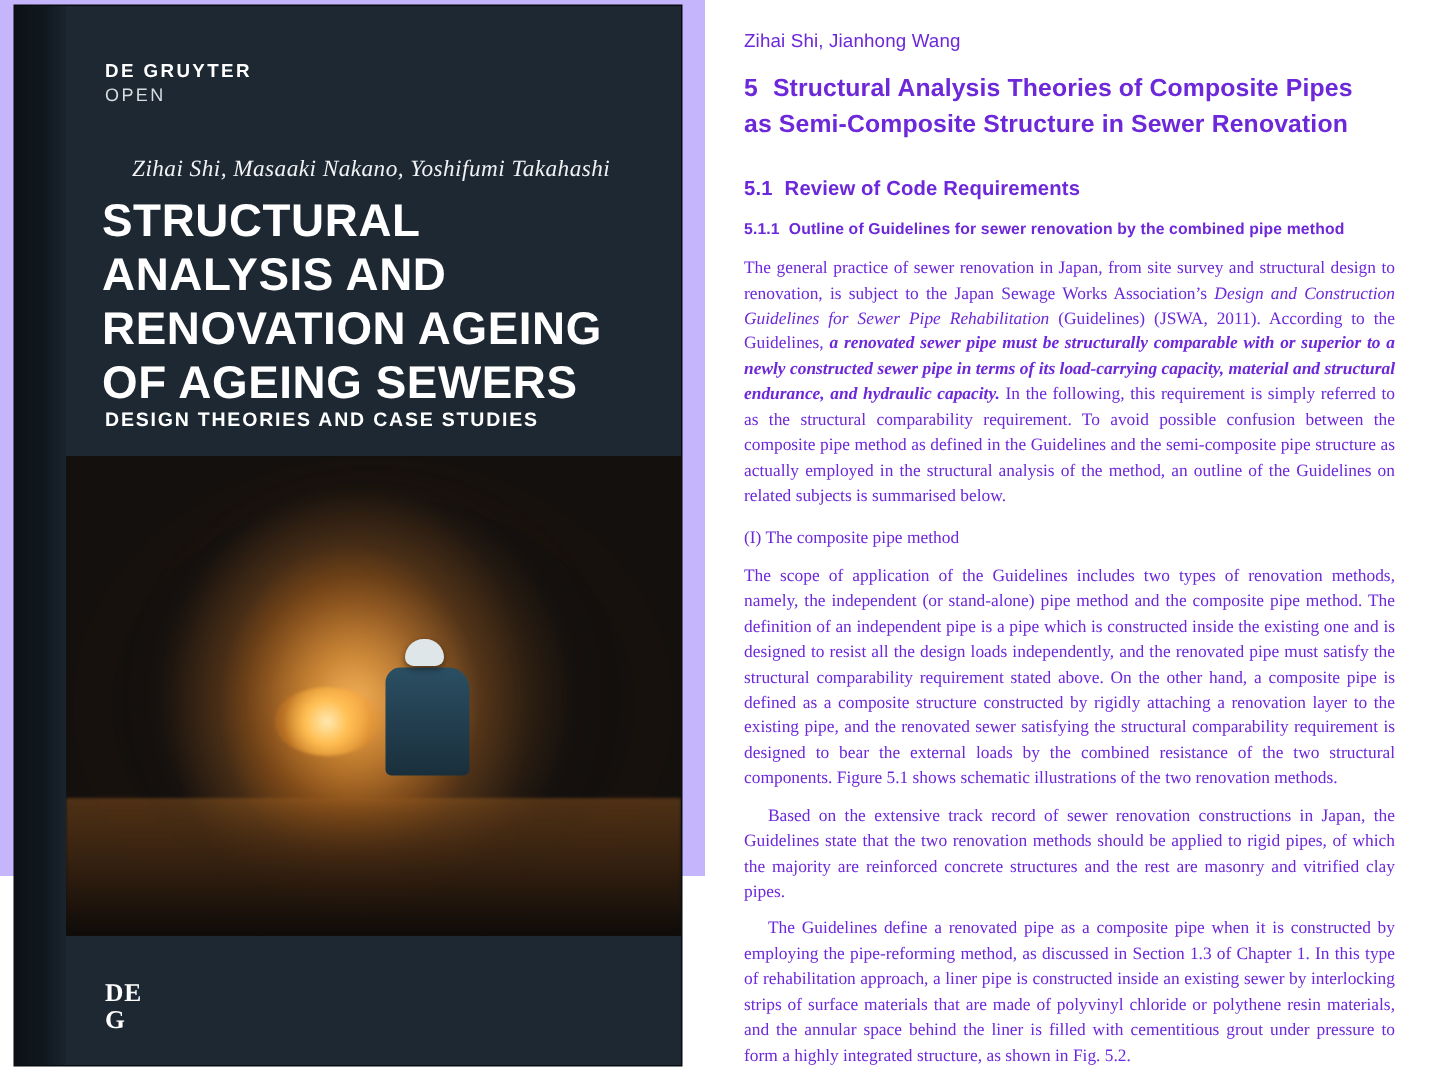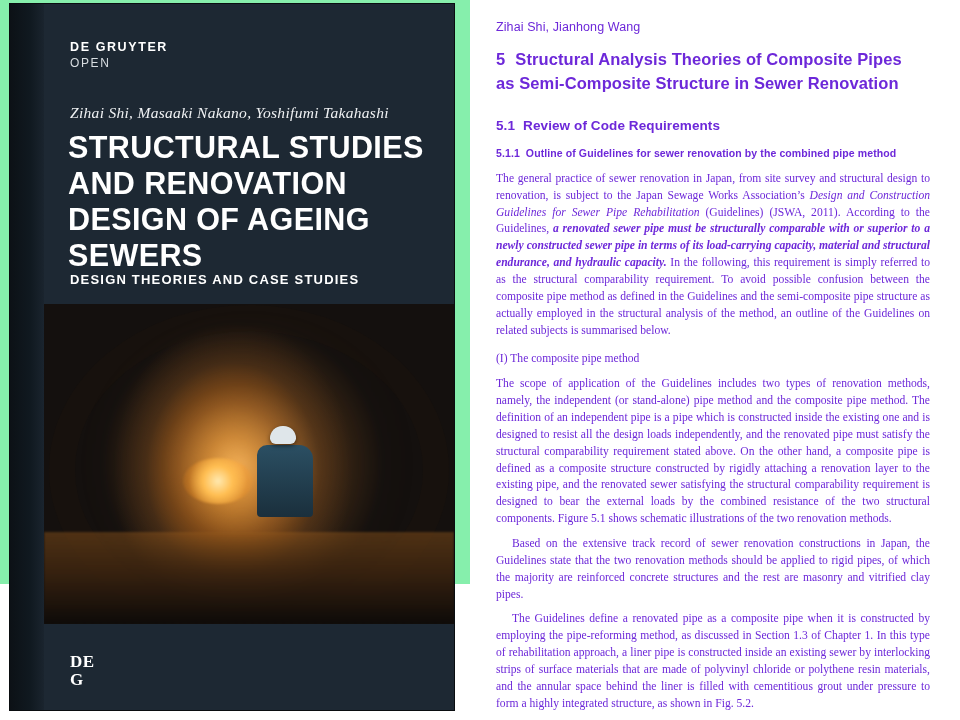--- a/index.html
+++ b/index.html
@@ -19,21 +19,21 @@
     height: 720px;
     display: flex;
     background: #ffffff;
   }
 
   
   .cover-wrap {
     position: relative;
     width: 470px;
     height: 584px;
-    background: #86efac;
+    background: #c4b5fd;
   }
   .cover {
     position: absolute;
     left: 10px;
     top: 4px;
     width: 444px;
     height: 706px;
     background: #1d2833;
     overflow: hidden;
     box-shadow: 0 0 0 1px #0a0d10;
@@ -63,21 +63,21 @@
   }
   .publisher .pub-sub {
     font-size: 12px;
     font-weight: normal;
     display: block;
     color: #d8dde1;
     margin-top: 2px;
   }
   .authors {
     position: absolute;
-    left: 26px;
+    left: 44px;
     top: 100px;
     color: #f0f2f4;
     font-family: "Liberation Serif", serif;
     font-style: italic;
     font-size: 15.5px;
     letter-spacing: 0.3px;
   }
   .title {
     position: absolute;
     left: 24px;
@@ -248,21 +248,21 @@
       <div class="spine"></div>
       <div class="inner">
 
         <div class="publisher">
           <span class="pub-main">DE GRUYTER</span>
           <span class="pub-sub">OPEN</span>
         </div>
 
         <div class="authors">Zihai Shi, Masaaki Nakano, Yoshifumi Takahashi</div>
 
-        <div class="title">STRUCTURAL STUDIES AND RENOVATION DESIGN OF AGEING SEWERS</div>
+        <div class="title">STRUCTURAL ANALYSIS AND RENOVATION AGEING OF AGEING SEWERS</div>
 
         <div class="subtitle">DESIGN THEORIES AND CASE STUDIES</div>
 
         <div class="photo">
           <div class="arc"></div>
           <div class="tunnel-ring"></div>
           <div class="glow"></div>
           <div class="worker-body"></div>
           <div class="worker-head"></div>
           <div class="water"></div>

